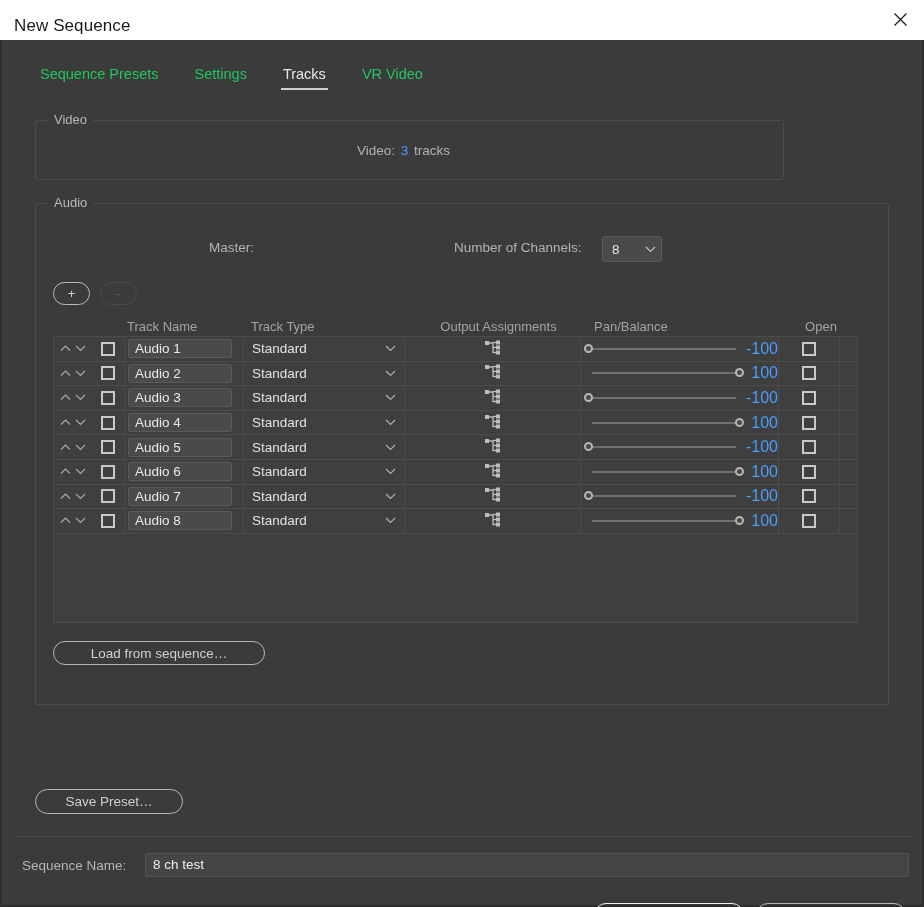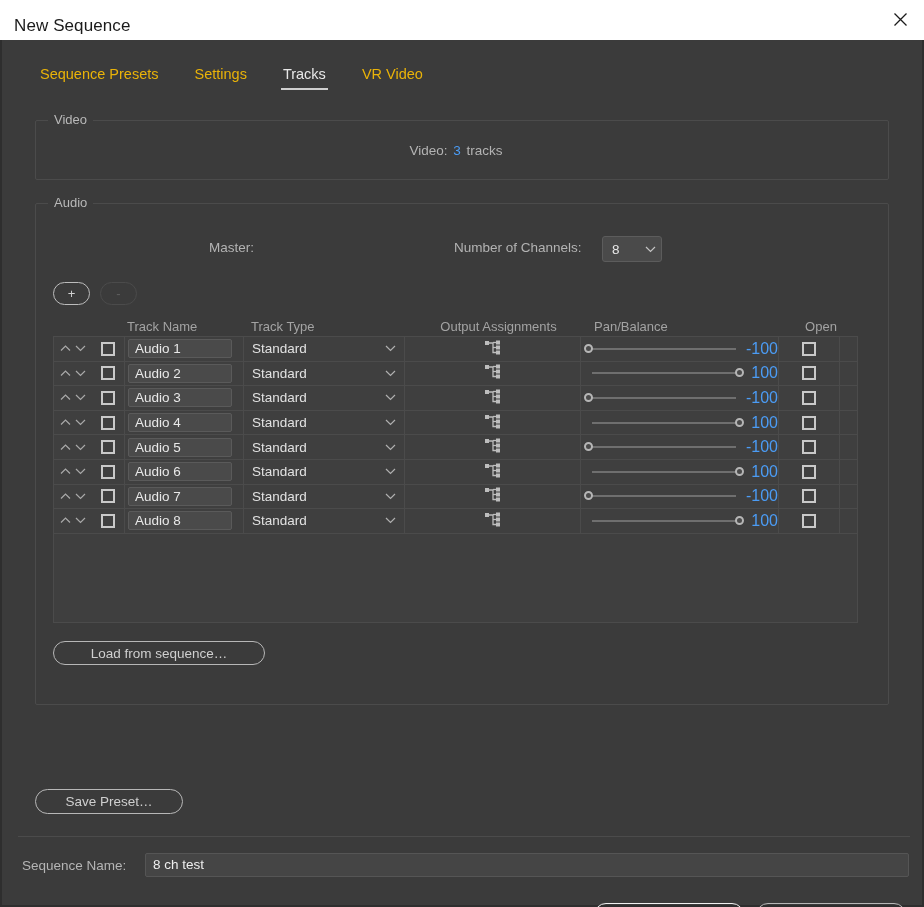--- a/index.html
+++ b/index.html
@@ -33,39 +33,39 @@
     position:absolute;left:0;top:40px;width:924px;height:867px;
     background:#3b3b3b;
     border-left:2px solid #2e2e2e;border-right:2px solid #2e2e2e;
     border-bottom:2px solid #2e2e2e;
     box-sizing:border-box;
   }
 
   
   .tabs{position:absolute;left:20px;top:22px;display:flex;gap:0;}
   .tab{
-    padding:4px 18px 6px 18px;color:#eab308;font-size:14.5px;
+    padding:4px 18px 6px 18px;color:#22c55e;font-size:14.5px;
     cursor:pointer;position:relative;
   }
   .tab.active{color:#e8e8e8;}
   .tab.active:after{
     content:"";position:absolute;left:16px;right:16px;bottom:-2px;height:2px;
     background:#cfcfcf;
   }
 
   
   .fs{
     position:absolute;box-sizing:border-box;
     border:1px solid #4b4b4b;border-radius:2px;
   }
   .fs-legend{
     position:absolute;top:-9px;left:12px;background:#3b3b3b;
     padding:0 6px;color:#b9b9b9;font-size:13px;
   }
-  #video-fs{left:33px;top:80px;width:854px;height:60px;}
+  #video-fs{left:33px;top:80px;width:749px;height:60px;}
   #audio-fs{left:33px;top:163px;width:854px;height:502px;}
 
   .video-line{
     position:absolute;left:0;right:12px;top:22px;text-align:center;
     color:#b3b3b3;font-size:13.5px;
   }
   .video-line .lbl{color:#b3b3b3;}
   .video-line .num{color:#4b9cf5;padding:0 2px;}
 
   

